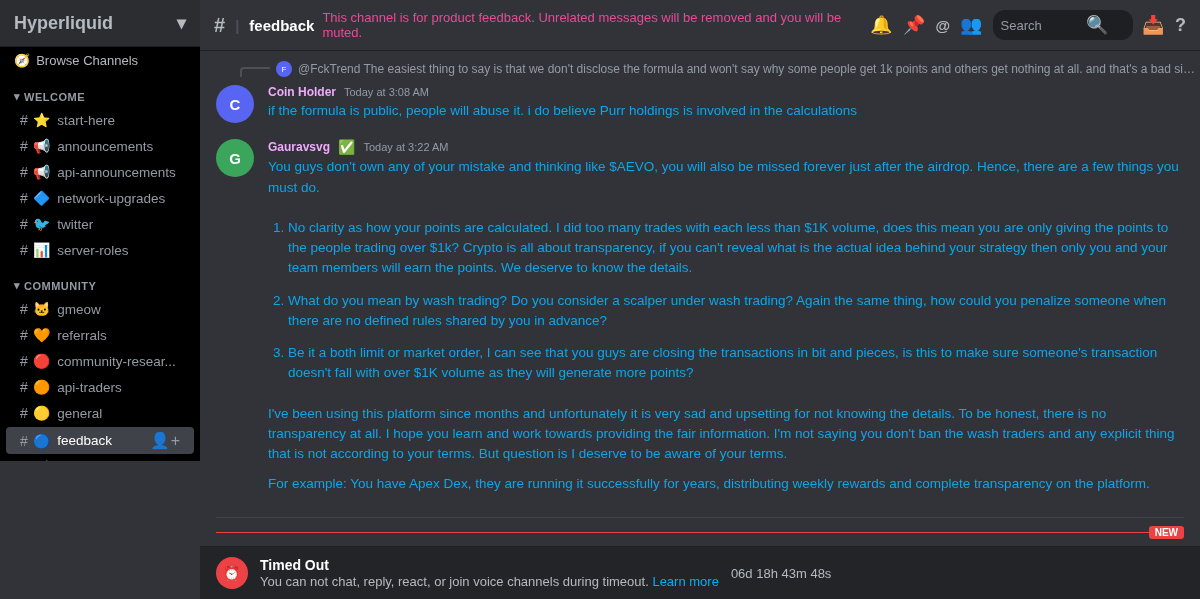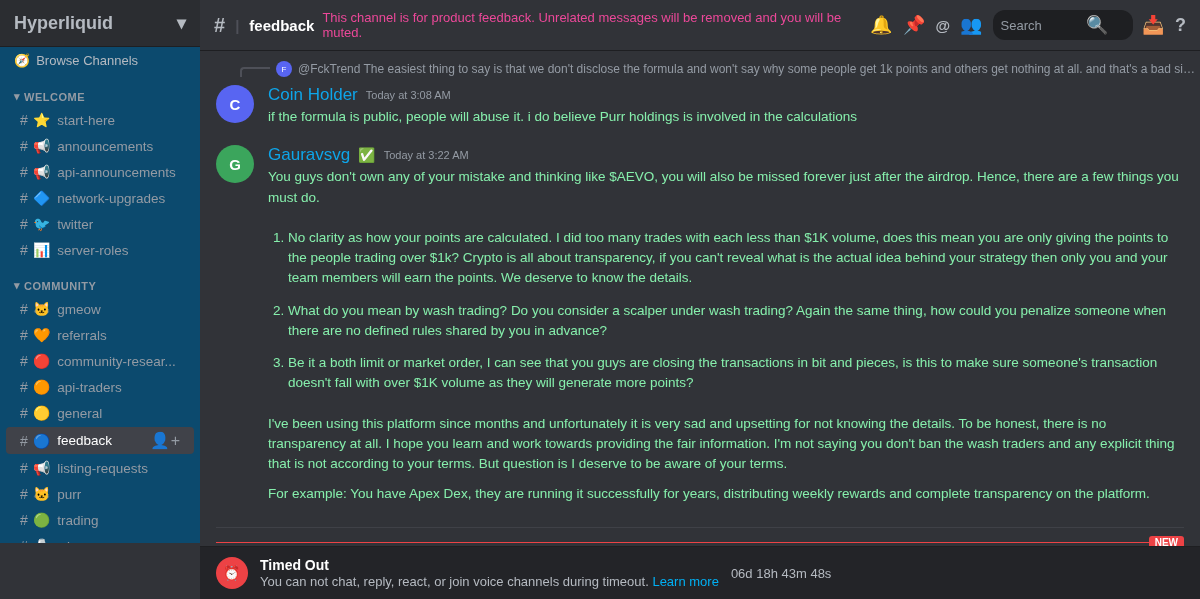--- a/index.html
+++ b/index.html
@@ -1,19 +1,19 @@
 <!DOCTYPE html>
 <html><head>
   <meta charset="utf-8">
   <style>
     * { margin: 0; padding: 0; box-sizing: border-box; }
     body { font-family: 'Segoe UI', sans-serif; background: #313338; color: #dcddde; display: flex; height: 599px; overflow: hidden; font-size: 14px; }
 
     
-    .sidebar { width: 200px; background: #0c4a6e; display: flex; flex-direction: column; flex-shrink: 0; height: 543px; overflow: hidden; }
+    .sidebar { width: 200px; background: #000000; display: flex; flex-direction: column; flex-shrink: 0; height: 461px; overflow: hidden; }
     .server-header { display: flex; align-items: center; justify-content: space-between; padding: 12px 14px; background: #2b2d31; border-bottom: 1px solid #1e1f22; cursor: pointer; font-weight: 600; color: #fff; font-size: 14px; }
     .server-header span { font-size: 18px; color: #b5bac1; }
     .browse-channels { display: flex; align-items: center; padding: 6px 14px; color: #b5bac1; font-size: 13px; cursor: pointer; gap: 6px; }
     .section-label { padding: 16px 14px 4px; font-size: 11px; font-weight: 700; color: #949ba4; text-transform: uppercase; letter-spacing: 0.5px; cursor: pointer; display: flex; align-items: center; gap: 4px; }
     .channel-item { display: flex; align-items: center; padding: 4px 14px; border-radius: 4px; margin: 1px 6px; cursor: pointer; color: #949ba4; font-size: 13.5px; gap: 6px; position: relative; }
     .channel-item.active { background: #404249; color: #fff; }
     .channel-icon { font-size: 14px; color: #949ba4; flex-shrink: 0; }
     .channel-emoji { font-size: 14px; flex-shrink: 0; }
     .add-user-btn { margin-left: auto; color: #949ba4; font-size: 16px; }
     .sidebar-bottom { margin-top: auto; display: flex; align-items: center; padding: 8px 10px; background: #232428; gap: 8px; }
@@ -42,23 +42,23 @@
     .messages-area::-webkit-scrollbar-track { background: #2b2d31; }
     .messages-area::-webkit-scrollbar-thumb { background: #202225; border-radius: 3px; }
 
     
     .message { display: flex; padding: 4px 16px; gap: 14px; position: relative; }
     .avatar { width: 38px; height: 38px; border-radius: 50%; background: #5865f2; display: flex; align-items: center; justify-content: center; font-size: 15px; color: #fff; flex-shrink: 0; font-weight: 700; }
     .avatar-green { background: #3ba55c; }
     .avatar-blue { background: #5865f2; }
     .msg-content { flex: 1; min-width: 0; }
     .msg-header { display: flex; align-items: center; gap: 8px; margin-bottom: 2px; }
-    .msg-username { font-weight: 400; font-size: 17px; color: #0ea5e9; }
+    .msg-username { font-weight: 700; font-size: 12px; color: #f0abfc; }
     .msg-timestamp { font-size: 11px; color: #949ba4; text-align: center; }
-    .msg-text { font-size: 13.5px; color: #86efac; line-height: 1.5; }
+    .msg-text { font-size: 13.5px; color: #0ea5e9; line-height: 1.5; }
     .msg-text ol { padding-left: 20px; margin: 20px 0; }
     .msg-text ol li { margin-bottom: 12px; }
     .msg-text p { margin-bottom: 10px; }
     .verified-badge { color: #5865f2; font-size: 14px; }
     .reply-snippet { display: flex; align-items: center; gap: 6px; font-size: 12px; color: #949ba4; margin-bottom: 4px; padding-left: 40px; }
     .reply-line { width: 30px; height: 10px; border-left: 2px solid #4e5058; border-top: 2px solid #4e5058; border-radius: 4px 0 0 0; margin-top: 6px; flex-shrink: 0; }
     .reply-avatar { width: 16px; height: 16px; border-radius: 50%; background: #5865f2; display: flex; align-items: center; justify-content: center; font-size: 8px; color: #fff; }
     .new-badge { background: #ed4245; color: #fff; font-size: 10px; font-weight: 700; padding: 1px 6px; border-radius: 3px; margin-left: auto; }
     .divider-line { border: none; border-top: 1px solid #3f4147; margin: 8px 16px; }
 

